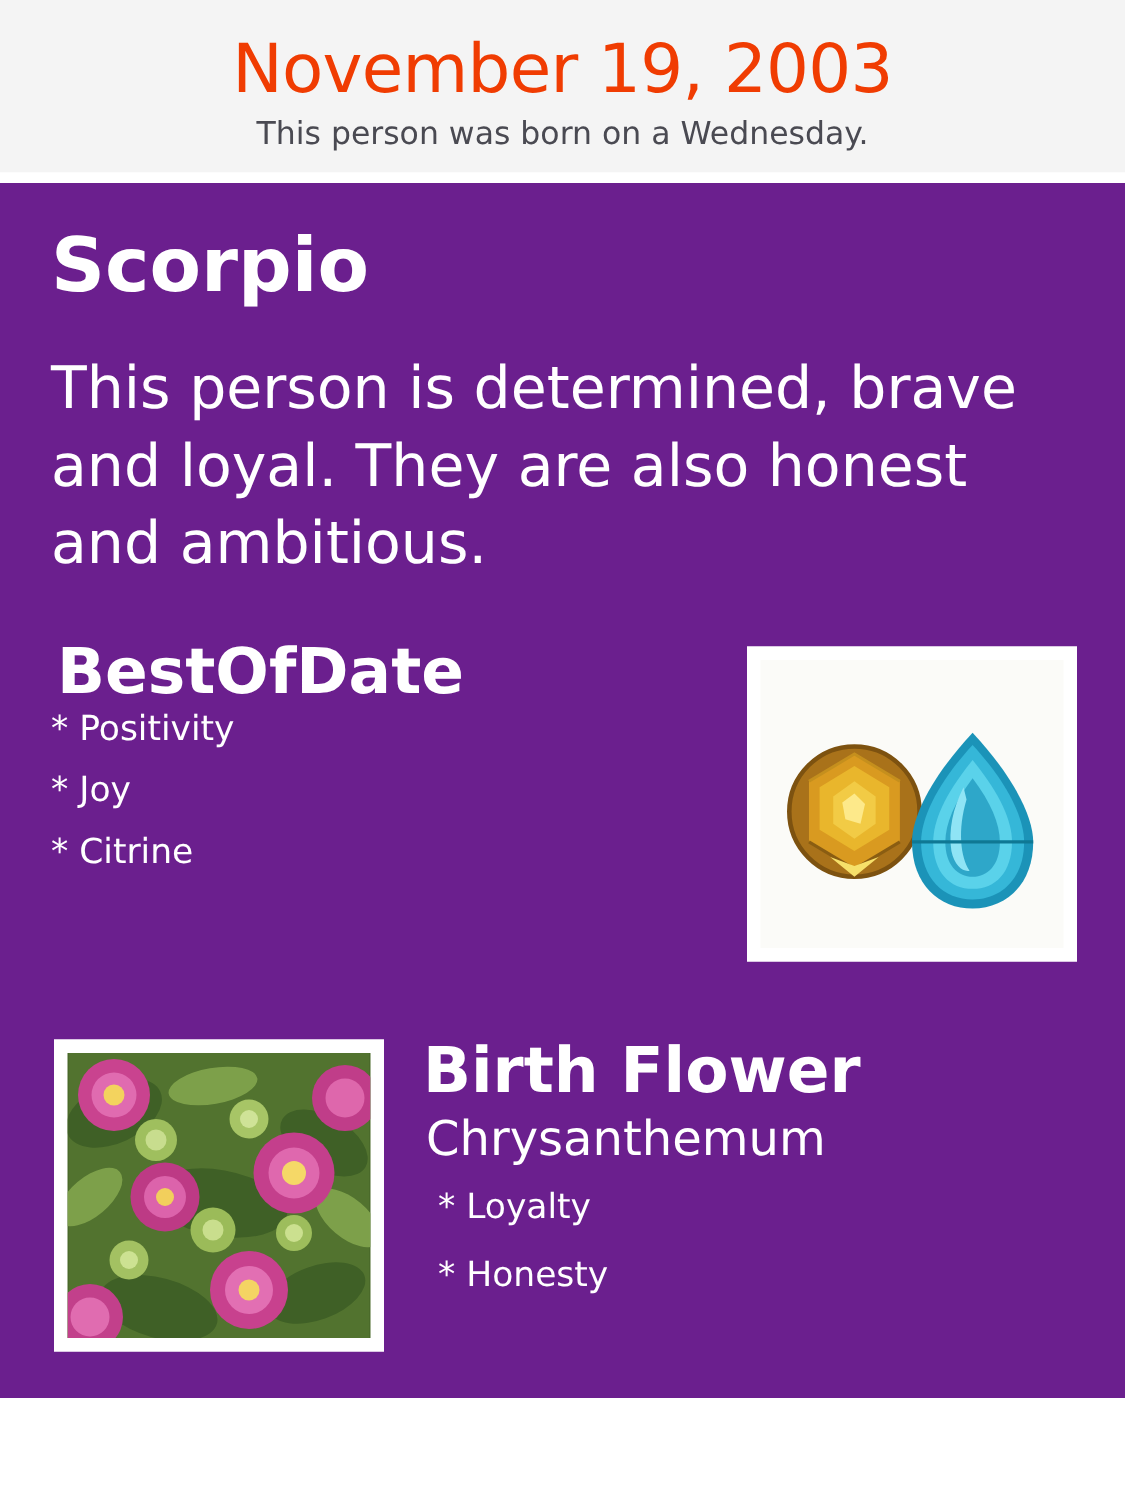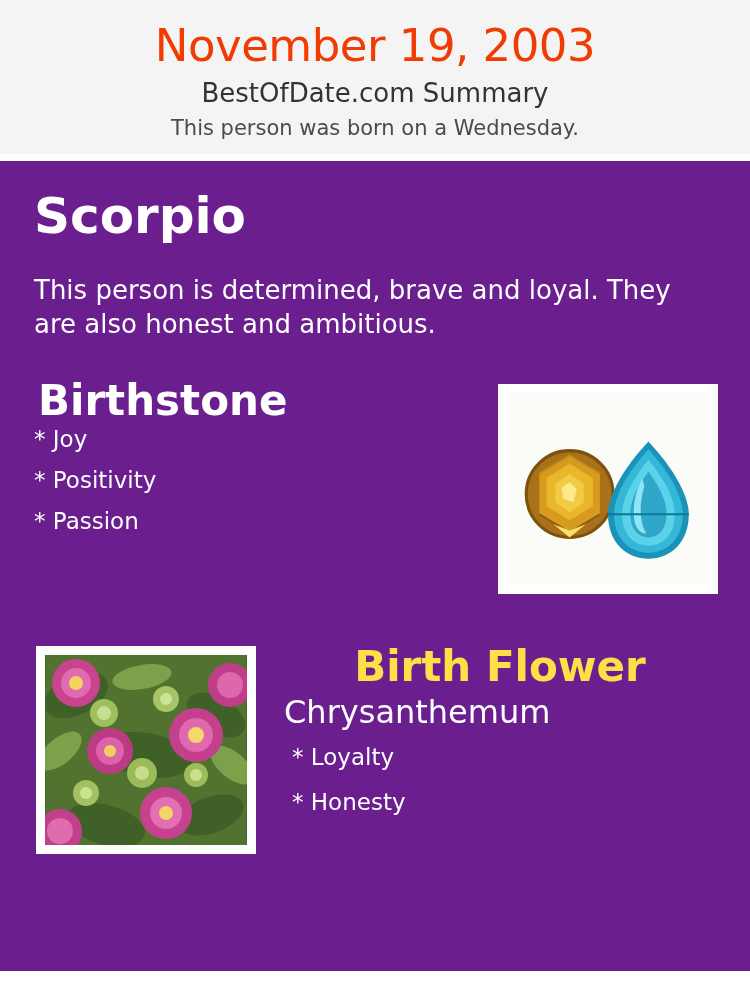--- a/index.html
+++ b/index.html
@@ -64,21 +64,21 @@
 
   .sign-name {
     color: #ffffff;
     font-size: 50px;
     font-weight: bold;
     line-height: 1.0;
     margin: 0 0 32px 2px;
   }
   .sign-desc {
     color: #ffffff;
-    font-size: 26px;
+    font-size: 39px;
     line-height: 1.32;
     margin: 11px 0 10px 2px;
     max-width: 660px;
   }
 
   
   .stone-section {
     margin-top: 38px;
     position: relative;
     min-height: 230px;
@@ -145,26 +145,25 @@
     width: 100%;
     height: 100%;
     overflow: hidden;
     position: relative;
     background: #4a6a2a;
   }
   .flower-text {
     margin-left: 250px;
   }
   .flower-title {
-    color: #fde047;
+    color: #ffffff;
     font-size: 42px;
     font-weight: bold;
     line-height: 1.0;
     margin: 8px 0 6px 0;
-    text-align: center;
   }
   .flower-sub {
     color: #ffffff;
     font-size: 32px;
     line-height: 1.15;
     margin: 0 0 16px 2px;
   }
   .flower-bullet {
     color: #ffffff;
     font-size: 23px;
@@ -172,37 +171,36 @@
     margin: 0 0 22px 10px;
   }
 </style>
 </head>
 <body>
 
 <div class="page">
 
   <div class="header">
     <div class="header-date">November 19, 2003</div>
-    <div class="header-subtitle">BestOfDate.com Summary</div>
     <div class="header-note">This person was born on a Wednesday.</div>
   </div>
 
   <div class="divider"></div>
 
   <div class="body">
 
     <div class="sign-name">Scorpio</div>
     <div class="sign-desc">This person is determined, brave and loyal. They are also honest and ambitious.</div>
 
     <div class="stone-section">
       <div class="stone-text">
-        <div class="stone-title">Birthstone</div>
+        <div class="stone-title">BestOfDate</div>
+        <div class="bullet">* Positivity</div>
         <div class="bullet">* Joy</div>
-        <div class="bullet">* Positivity</div>
-        <div class="bullet">* Passion</div>
+        <div class="bullet">* Citrine</div>
       </div>
 
       <div class="stone-photo">
         <div class="stone-photo-inner">
           <svg viewBox="0 0 200 190" width="100%" height="100%">
             <rect x="0" y="0" width="200" height="190" fill="#fbfbf8"></rect>
 
             <g>
               <circle cx="62" cy="100" r="43" fill="#a9721a"></circle>
               <circle cx="62" cy="100" r="43" fill="none" stroke="#7d5210" stroke-width="3"></circle>

